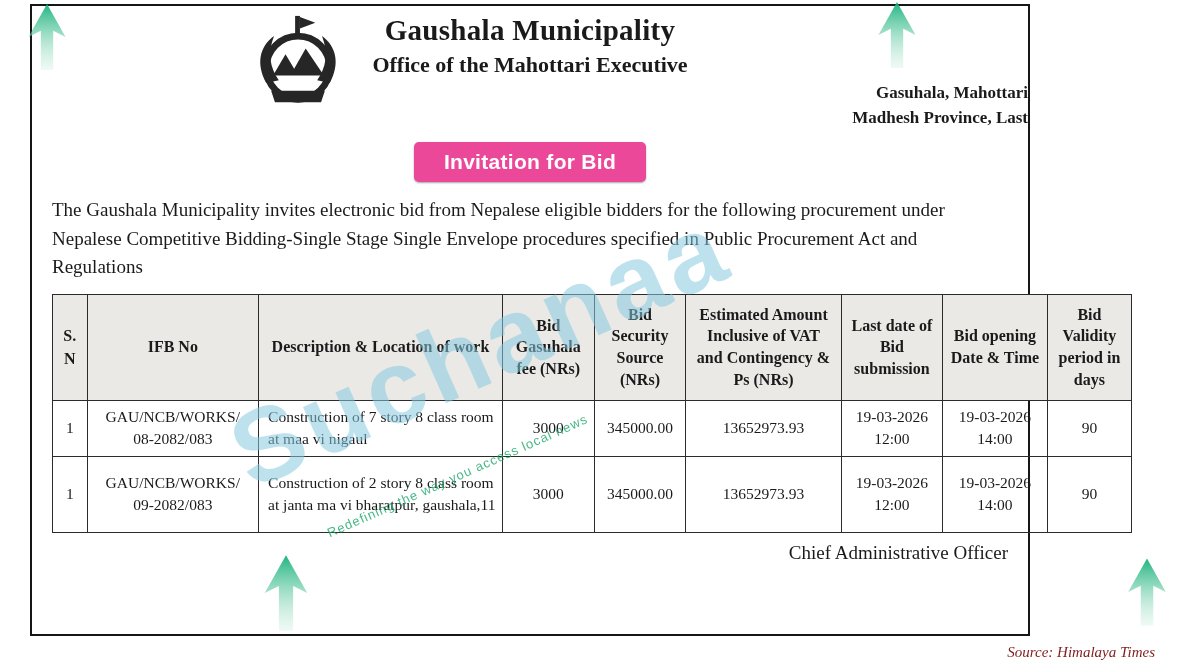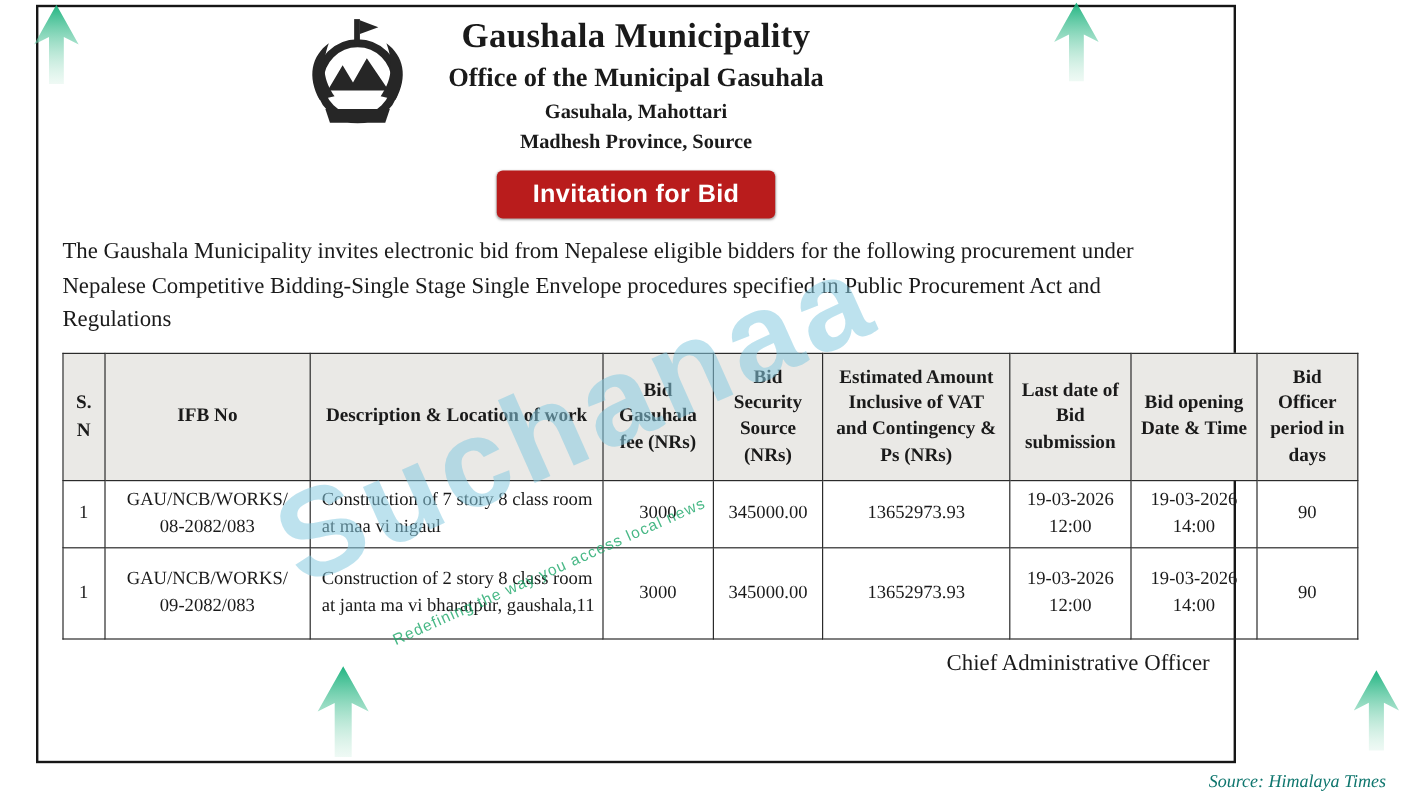--- a/index.html
+++ b/index.html
@@ -8,23 +8,23 @@
 
   .page { position:absolute; left:30px; top:4px; width:1000px; height:632px;
           border:2px solid #161616; background:#ffffff; }
 
   .content { position:relative; z-index:2; padding-top:8px; }
 
   
   .emblem { position:absolute; left:218px; top:6px; width:96px; height:100px; z-index:2; }
   .org-name  { text-align:center; font-size:29px; font-weight:bold; letter-spacing:.3px; }
   .office    { text-align:center; font-size:22px; font-weight:bold; margin-top:5px; }
-  .addr      { text-align:center; font-size:17px; font-weight:bold; margin-top:5px; }
+  .addr      { text-align:right; font-size:17px; font-weight:bold; margin-top:5px; }
 
-  .banner { width:fit-content; margin:14px auto 0; background:#b91c1c; color:#ffffff;
+  .banner { width:fit-content; margin:14px auto 0; background:#ec4899; color:#ffffff;
             border-radius:5px; padding:8px 30px; font-family:"Liberation Sans", sans-serif;
             font-size:21px; font-weight:bold; letter-spacing:.3px;
             box-shadow:0 1px 2px rgba(0,0,0,.35); }
 
   .pubdate { text-align:center; font-size:18px; font-weight:bold; margin-top:14px; }
 
   .intro { margin:14px 20px 0; font-size:19px; line-height:1.5; text-align:left; }
 
   
   table { width:1080px; margin:12px 20px 0; border-collapse:collapse; table-layout:fixed; }
@@ -34,21 +34,21 @@
   tr.hdr { height:106px; }
   tr.r1  { height:56px; }
   tr.r2  { height:76px; }
   td.desc { text-align:left; padding-left:9px; line-height:1.45; }
   .pre { white-space:pre-line; line-height:1.45; }
 
   .note { margin:13px 20px 0; font-size:17px; }
   .sign { margin:9px 20px 0; text-align:right; font-size:19px; font-weight:normal; }
 
   .source { position:absolute; right:26px; bottom:4px; font-size:15px; font-style:italic;
-            color:#0f766e; z-index:4; }
+            color:#7f1d1d; z-index:4; }
 
   
   .arrow { position:absolute; z-index:1; pointer-events:none; }
   .arrow-tl { left:-8px;  top:-2px; }
   .arrow-tr { left:842px; top:-4px; }
   .arrow-bl { left:228px; top:540px; }
   .arrow-br { left:1092px; top:546px; }
 
   .watermark { position:absolute; left:205px; top:392px; z-index:5; pointer-events:none;
                transform:rotate(-24deg); transform-origin:0 50%;
@@ -94,23 +94,23 @@
         <path d="M24 66 L37 44 L46 59 L58 38 L77 66 Z" fill="#262626"></path>
         <rect x="47" y="4" width="5" height="22" fill="#262626"></rect>
         <path d="M52 5 L68 11 L52 17 Z" fill="#262626"></path>
         <path d="M17 74 C6 54 10 36 25 25 C18 44 21 58 30 71 Z" fill="#262626"></path>
         <path d="M83 74 C94 54 90 36 75 25 C82 44 79 58 70 71 Z" fill="#262626"></path>
         <path d="M22 82 L78 82 L74 94 L26 94 Z" fill="#262626"></path>
       </svg>
     </div>
 
     <h1 class="org-name">Gaushala Municipality</h1>
-    <h2 class="office">Office of the Municipal Gasuhala</h2>
+    <h2 class="office">Office of the Mahottari Executive</h2>
     <div class="addr">Gasuhala, Mahottari</div>
-    <div class="addr">Madhesh Province, Source</div>
+    <div class="addr">Madhesh Province, Last</div>
 
     <div class="banner">
       <span>Invitation for Bid</span>
     </div>
 
 
     <p class="intro">The Gaushala Municipality invites electronic bid from Nepalese eligible bidders for the following procurement under Nepalese Competitive Bidding-Single Stage Single Envelope procedures specified in Public Procurement Act and Regulations</p>
 
     <table>
       <colgroup>
@@ -128,21 +128,21 @@
           <tr class="hdr">
         <th class="pre">S.
 N</th>
         <th>IFB No</th>
         <th>Description &amp; Location of work</th>
         <th>Bid Gasuhala fee (NRs)</th>
         <th>Bid Security Source (NRs)</th>
         <th>Estimated Amount Inclusive of VAT and Contingency &amp; Ps (NRs)</th>
         <th>Last date of Bid submission</th>
         <th>Bid opening Date &amp; Time</th>
-        <th>Bid Officer period in days</th>
+        <th>Bid Validity period in days</th>
       </tr>
       <tr class="r1">
         <td>1</td>
         <td class="pre">GAU/NCB/WORKS/
 08-2082/083</td>
         <td class="desc">Construction of 7 story 8 class room at maa vi nigaul</td>
         <td>3000</td>
         <td>345000.00</td>
         <td>13652973.93</td>
         <td class="pre">19-03-2026

